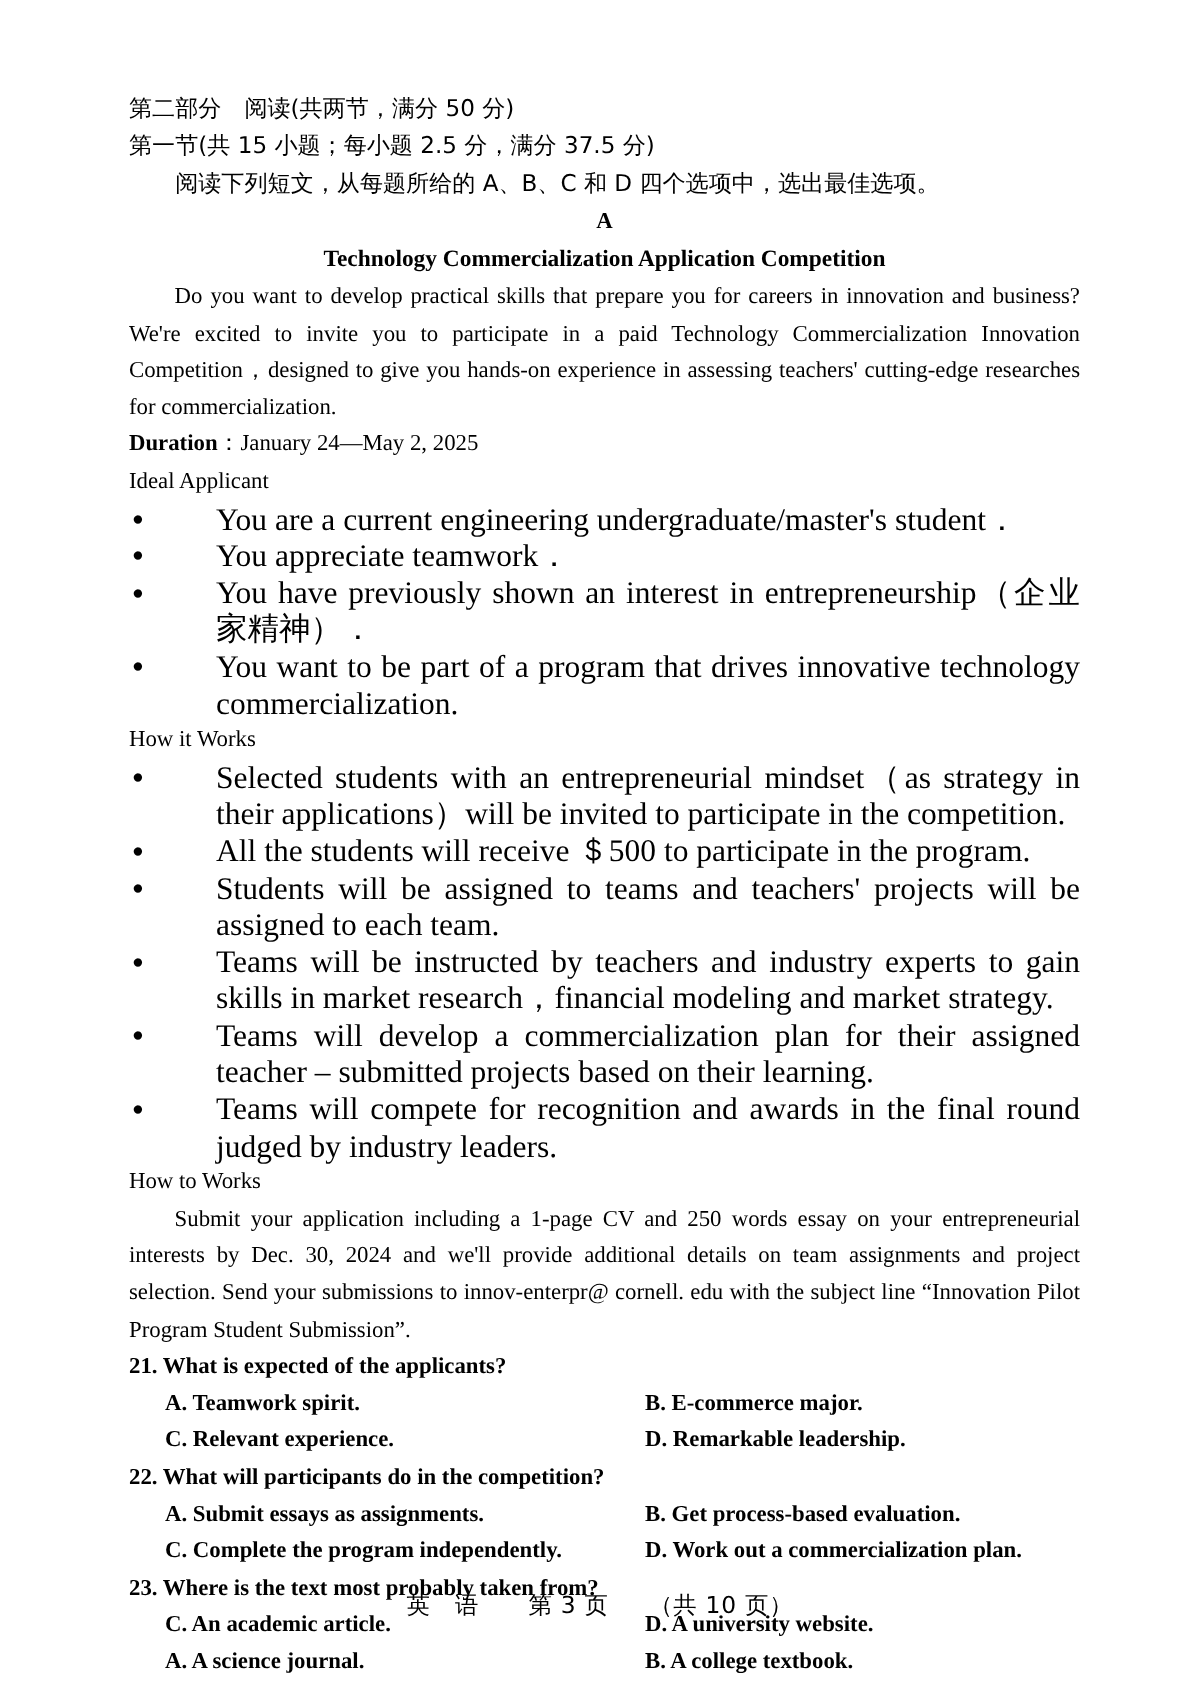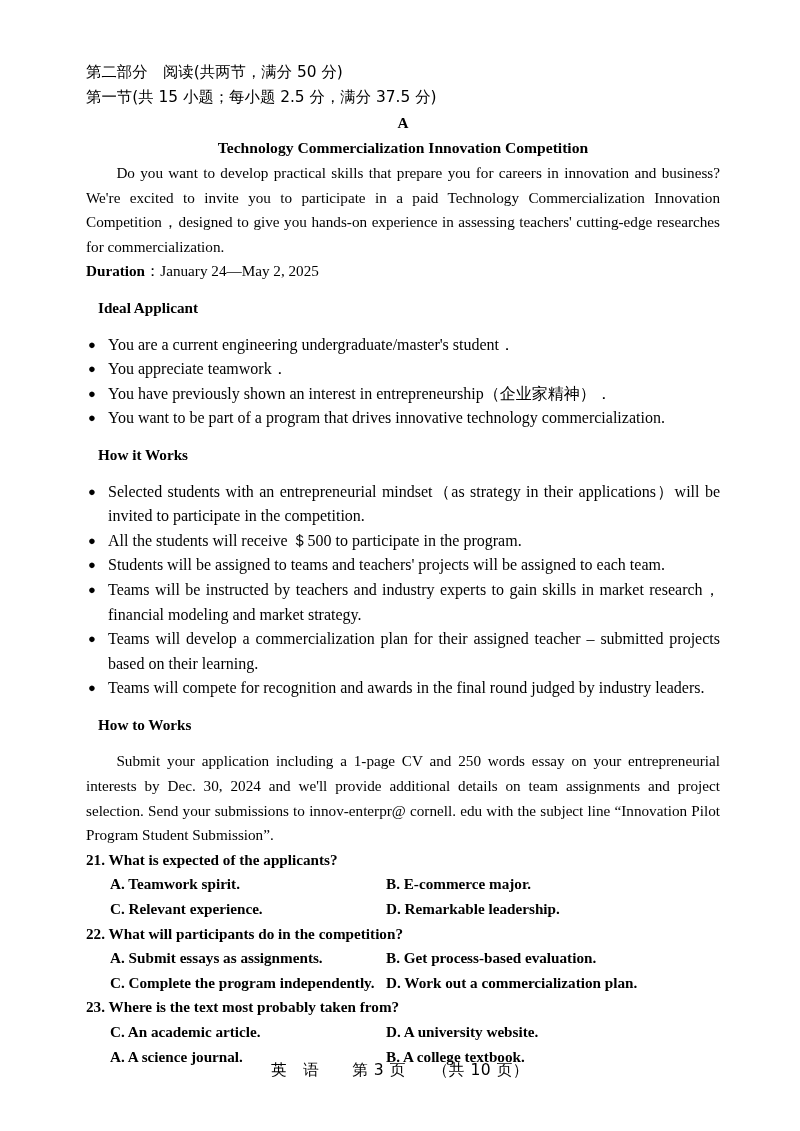--- a/index.html
+++ b/index.html
@@ -33,22 +33,22 @@
   .para {
     font-size: 15.2px;
     line-height: 24.6px;
     text-align: justify;
     text-justify: inter-word;
     margin: 0;
   }
   .sec-title {
     font-size: 15.2px;
     line-height: 24.6px;
-    font-weight: bold;
-    margin: 12px;
+    font-weight: normal;
+    margin: 0;
   }
   .heading-row {
     font-size: 15.4px;
     line-height: 25px;
     margin: 0;
   }
   .title-a {
     text-align: center;
     font-size: 15.2px;
     line-height: 25px;
@@ -70,34 +70,36 @@
   .bullet-dot {
     flex: 0 0 auto;
     width: 20px;
     font-size: 13px;
     line-height: 24.6px;
     text-align: left;
     padding-left: 2px;
   }
   .bullet-text {
     flex: 1 1 auto;
-    font-size: 16px;
+    font-size: 21px;
     line-height: 24.6px;
     text-align: justify;
+    margin-left: 36px;
   }
   .q-block { margin: 0; font-weight: bold; }
   .q-stem {
     font-size: 15.2px;
     line-height: 24.6px;
     margin: 0;
   }
   .opt-row {
     display: flex;
     margin: 0;
     padding-left: 24px;
+    gap: 44px;
   }
   .opt {
     font-size: 15.2px;
     line-height: 24.6px;
   }
   .opt.left { width: 276px; }
   .opt.right { flex: 1; }
   .footer {
     position: absolute;
     left: 0;
@@ -111,23 +113,24 @@
   .cjk { font-family: "DejaVu Sans", "Liberation Sans", sans-serif; }
 </style>
 </head>
 <body>
 
 <div class="page">
   <div class="content">
 
     <div class="heading-row cjk">第二部分　阅读(共两节，满分 50 分)</div>
     <div class="heading-row cjk">第一节(共 15 小题；每小题 2.5 分，满分 37.5 分)</div>
+    <div class="heading-row cjk indent2">阅读下列短文，从每题所给的 A、B、C 和 D 四个选项中，选出最佳选项。</div>
 
     <div class="title-a">A</div>
-    <div class="title-main">Technology Commercialization Innovation Competition</div>
+    <div class="title-main">Technology Commercialization Application Competition</div>
 
     <p class="para indent2">Do you want to develop practical skills that prepare you for careers in innovation and business? We're excited to invite you to participate in a paid Technology Commercialization Innovation Competition，designed to give you hands-on experience in assessing teachers' cutting-edge researches for commercialization.</p>
 
     <p class="para">
       <span class="bold">Duration</span><span>：January 24—May 2, 2025</span>
     </p>
 
 
     <p class="sec-title">Ideal Applicant</p>
 

